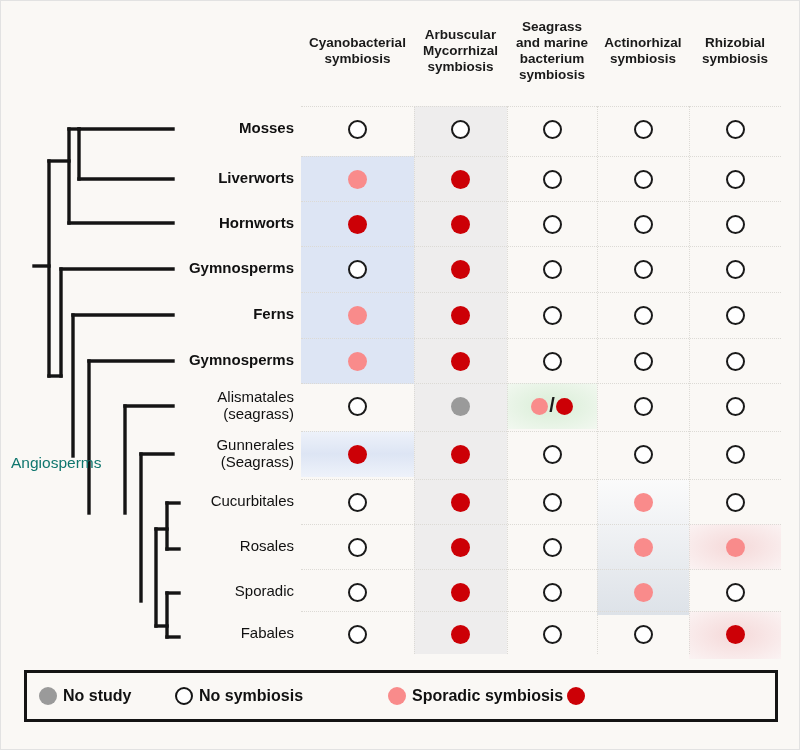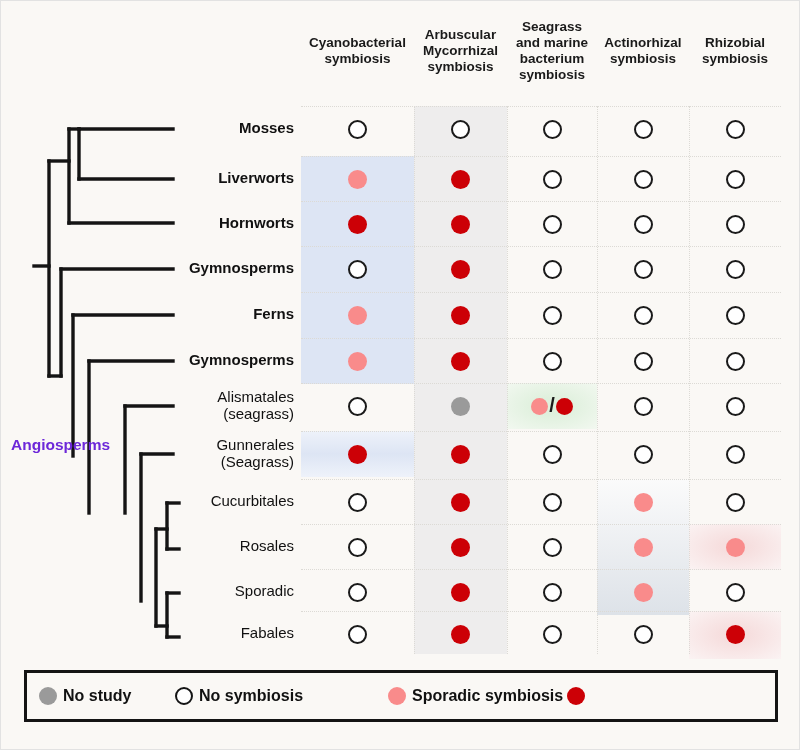--- a/index.html
+++ b/index.html
@@ -117,24 +117,24 @@
     color: #111111;
     line-height: 1.12;
     white-space: nowrap;
   }
   .taxon-label.bold { font-weight: bold; }
   .taxon-label .sub { display: block; }
 
   #angiosperms-label {
     position: absolute;
     left: 10px;
-    top: 435px;
+    top: 453px;
     font-size: 15.5px;
-    font-weight: bold;
-    color: #6d28d9;
+    font-weight: normal;
+    color: #0f766e;
     white-space: nowrap;
   }
 
   
   #tree {
     position: absolute;
     left: 0;
     top: 0;
     width: 300px;
     height: 660px;

